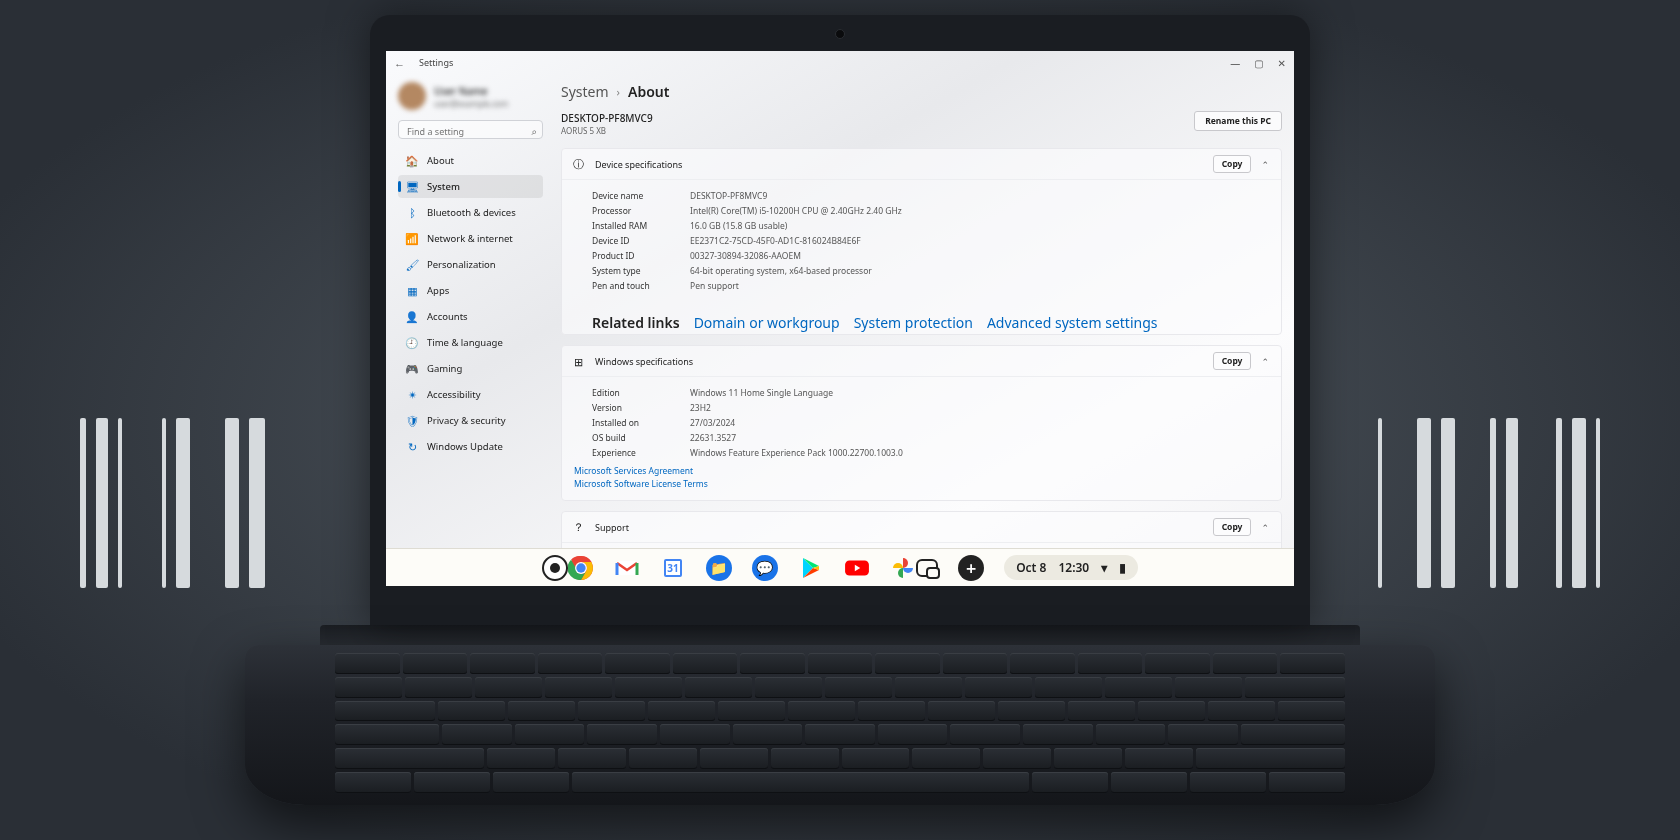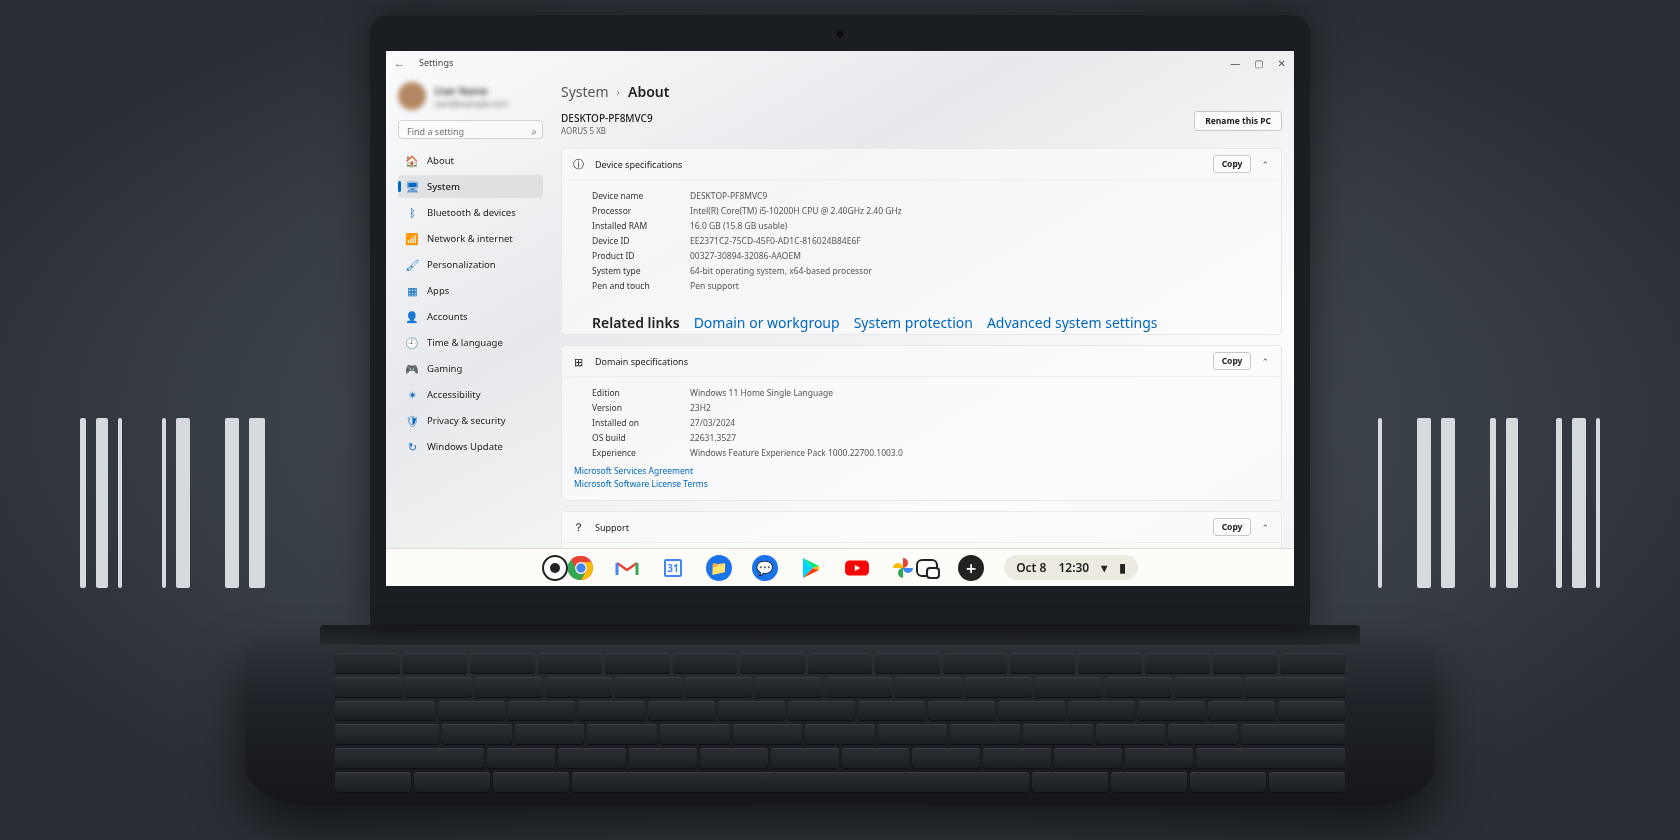--- a/index.html
+++ b/index.html
@@ -236,21 +236,21 @@
           <div class="links">
             <span class="lbl">Related links</span>
             <span id="rel-links"><a href="#" style="margin-right: 14px;">Domain or workgroup</a><a href="#" style="margin-right: 14px;">System protection</a><a href="#" style="margin-right: 14px;">Advanced system settings</a></span>
           </div>
         </div>
 
         <div class="card">
           <div class="card-head">
             <div class="lft">
               <span class="ic">⊞</span>
-              <span class="ttl">Domain specifications</span>
+              <span class="ttl">Windows specifications</span>
             </div>
             <div class="rgt">
               <button class="btn btn-s">Copy</button>
               <span class="chev">⌃</span>
             </div>
           </div>
           <div class="card-body" id="win-rows">
                 <div class="kv">
                   <span class="k">Edition</span>
                   <span class="v">Windows 11 Home Single Language</span>

